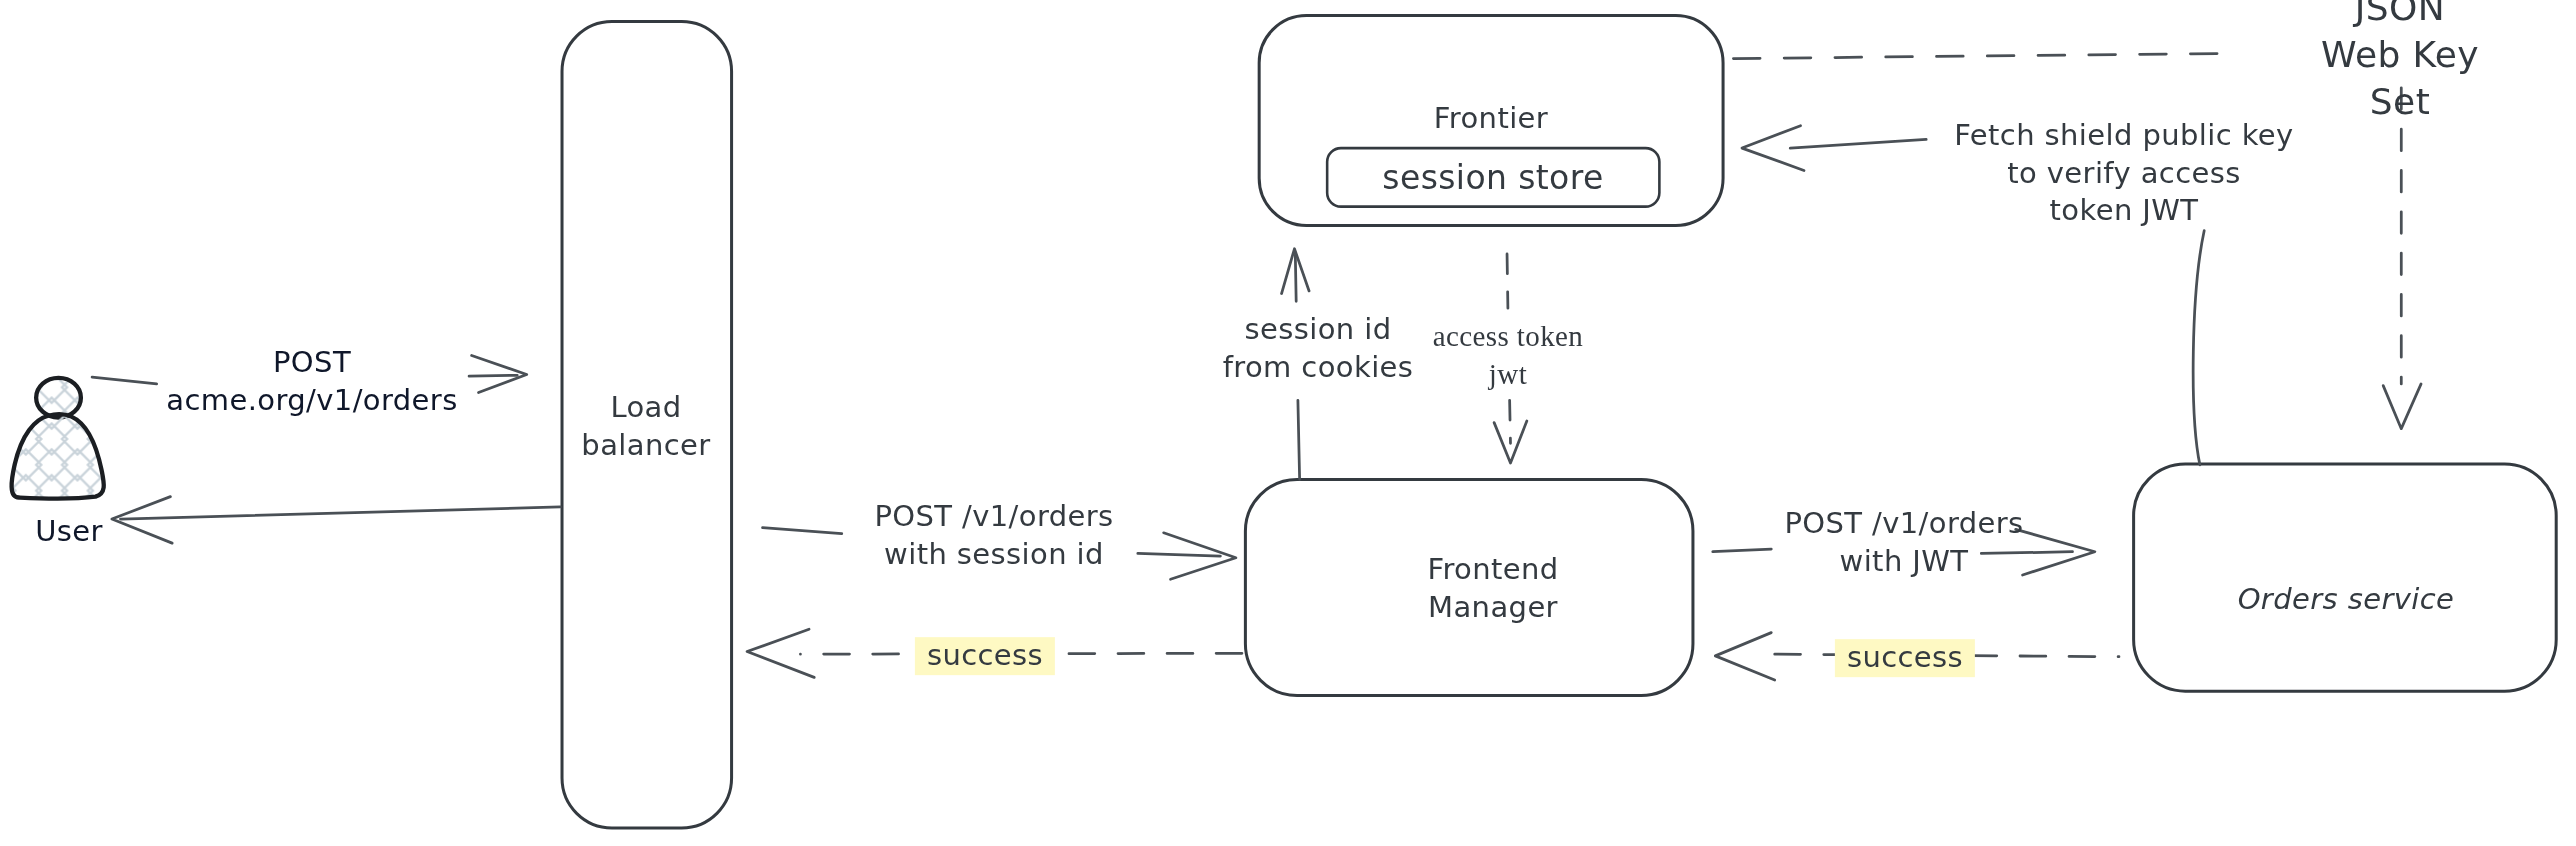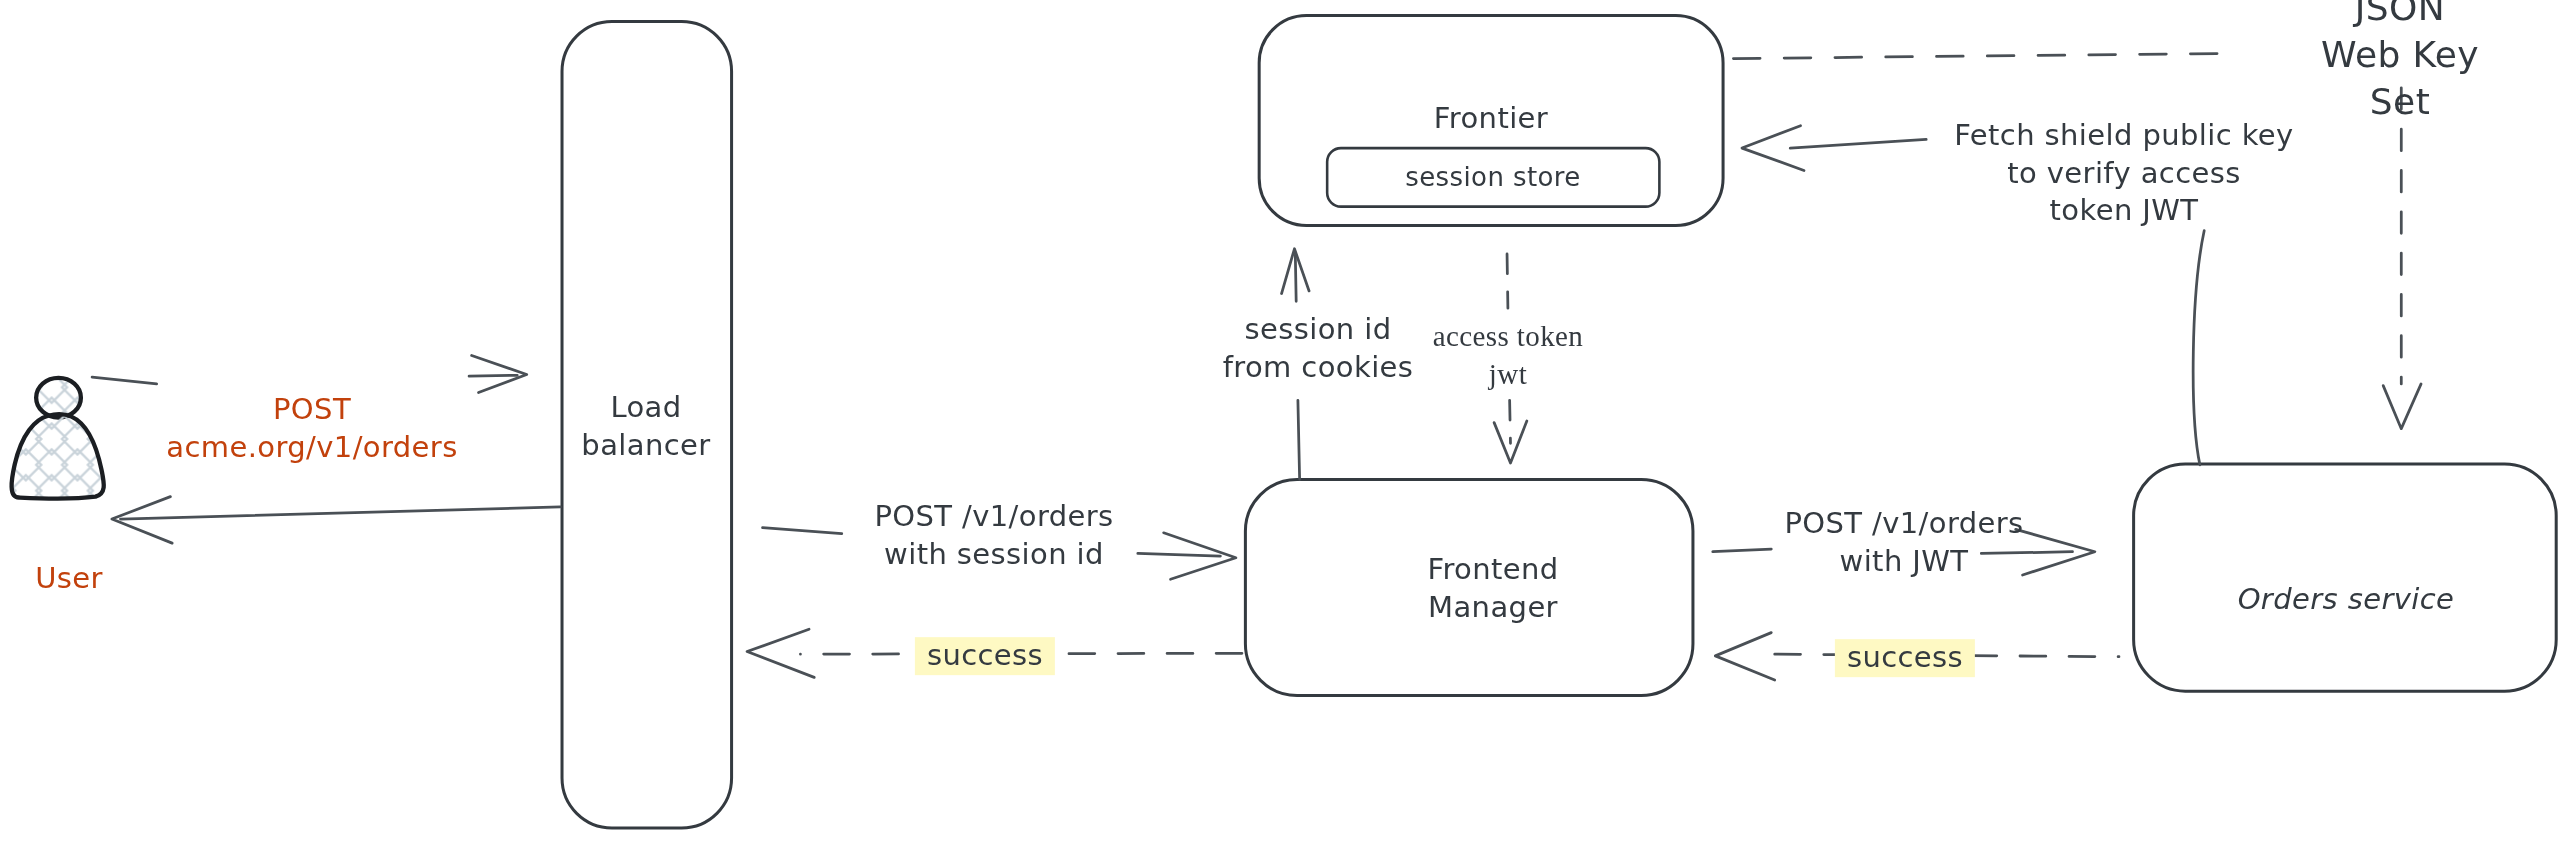--- a/index.html
+++ b/index.html
@@ -14,23 +14,23 @@
   .lbl{
     position:absolute;
     transform:translate(-50%,-50%);
     text-align:center;
     white-space:pre-line;
     font-size:29px;
     line-height:1.3;
     color:#343a40;
     letter-spacing:0.4px;
   }
-  .lbl.small{font-size:26px;}
+  .lbl.small{font-size:33px;}
   .lbl.mask{background:#fef9c3;padding:0 12px;}
-  .lbl.dark{color:#c2410c;font-weight:500;margin-top:47px;}
+  .lbl.dark{color:#0f172a;font-weight:500;}
 </style>
 </head>
 <body>
 
 <div class="canvas">
 
   <svg width="2576" height="847" viewBox="0 0 2993 984" fill="none">
     <defs>
       <pattern id="hatch" patternUnits="userSpaceOnUse" width="30" height="30">
         <path d="M-6 6 L24 36 M6 -6 L36 24" stroke="#c9d3da" stroke-width="2.6"></path>

